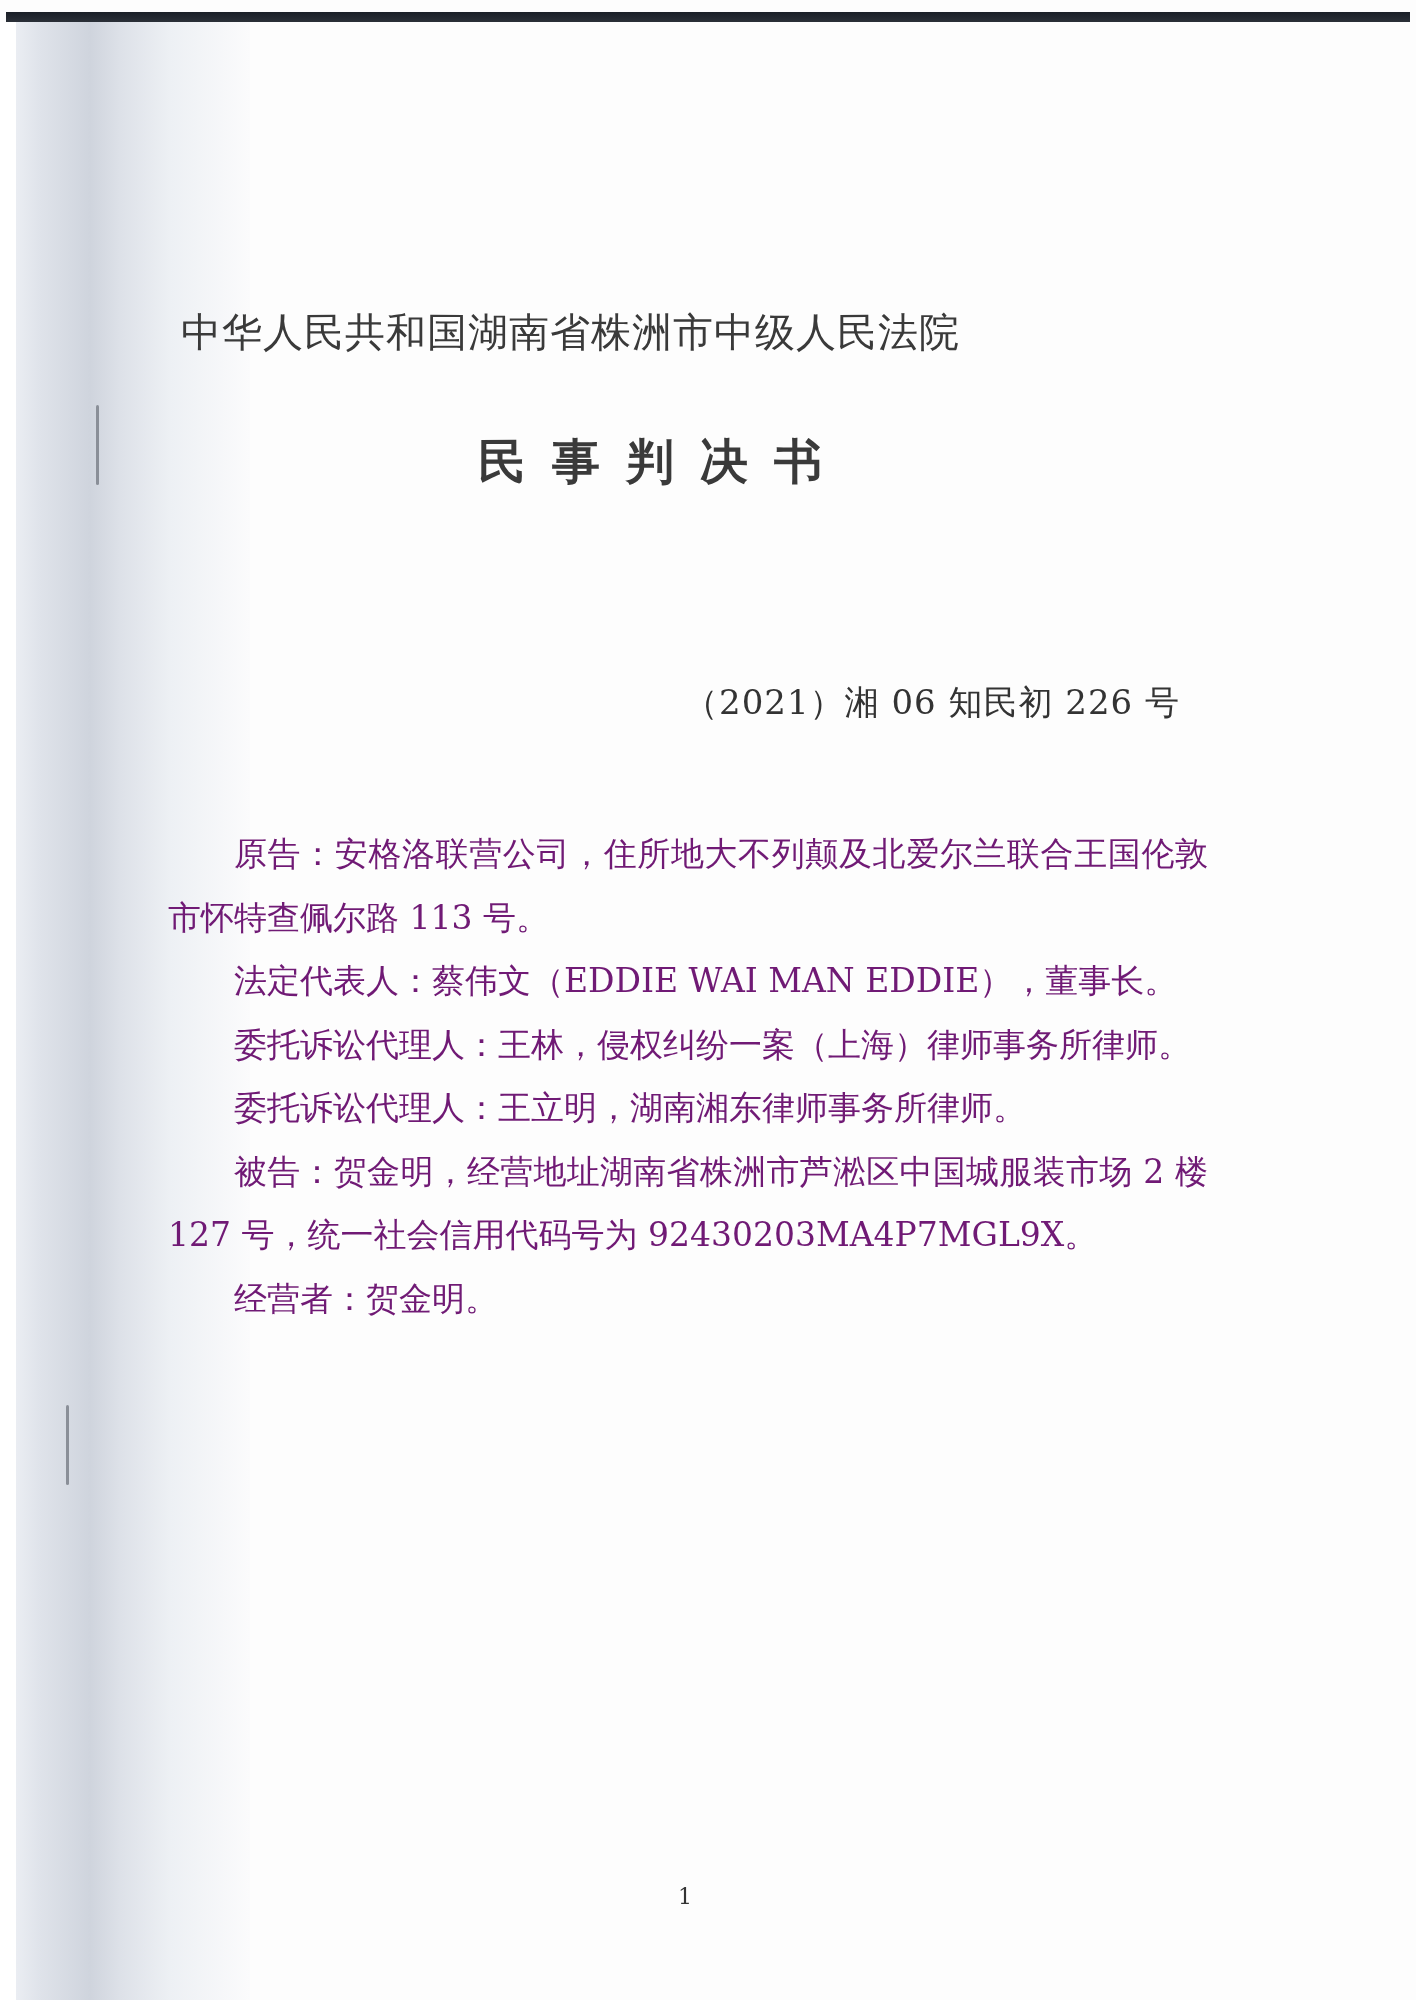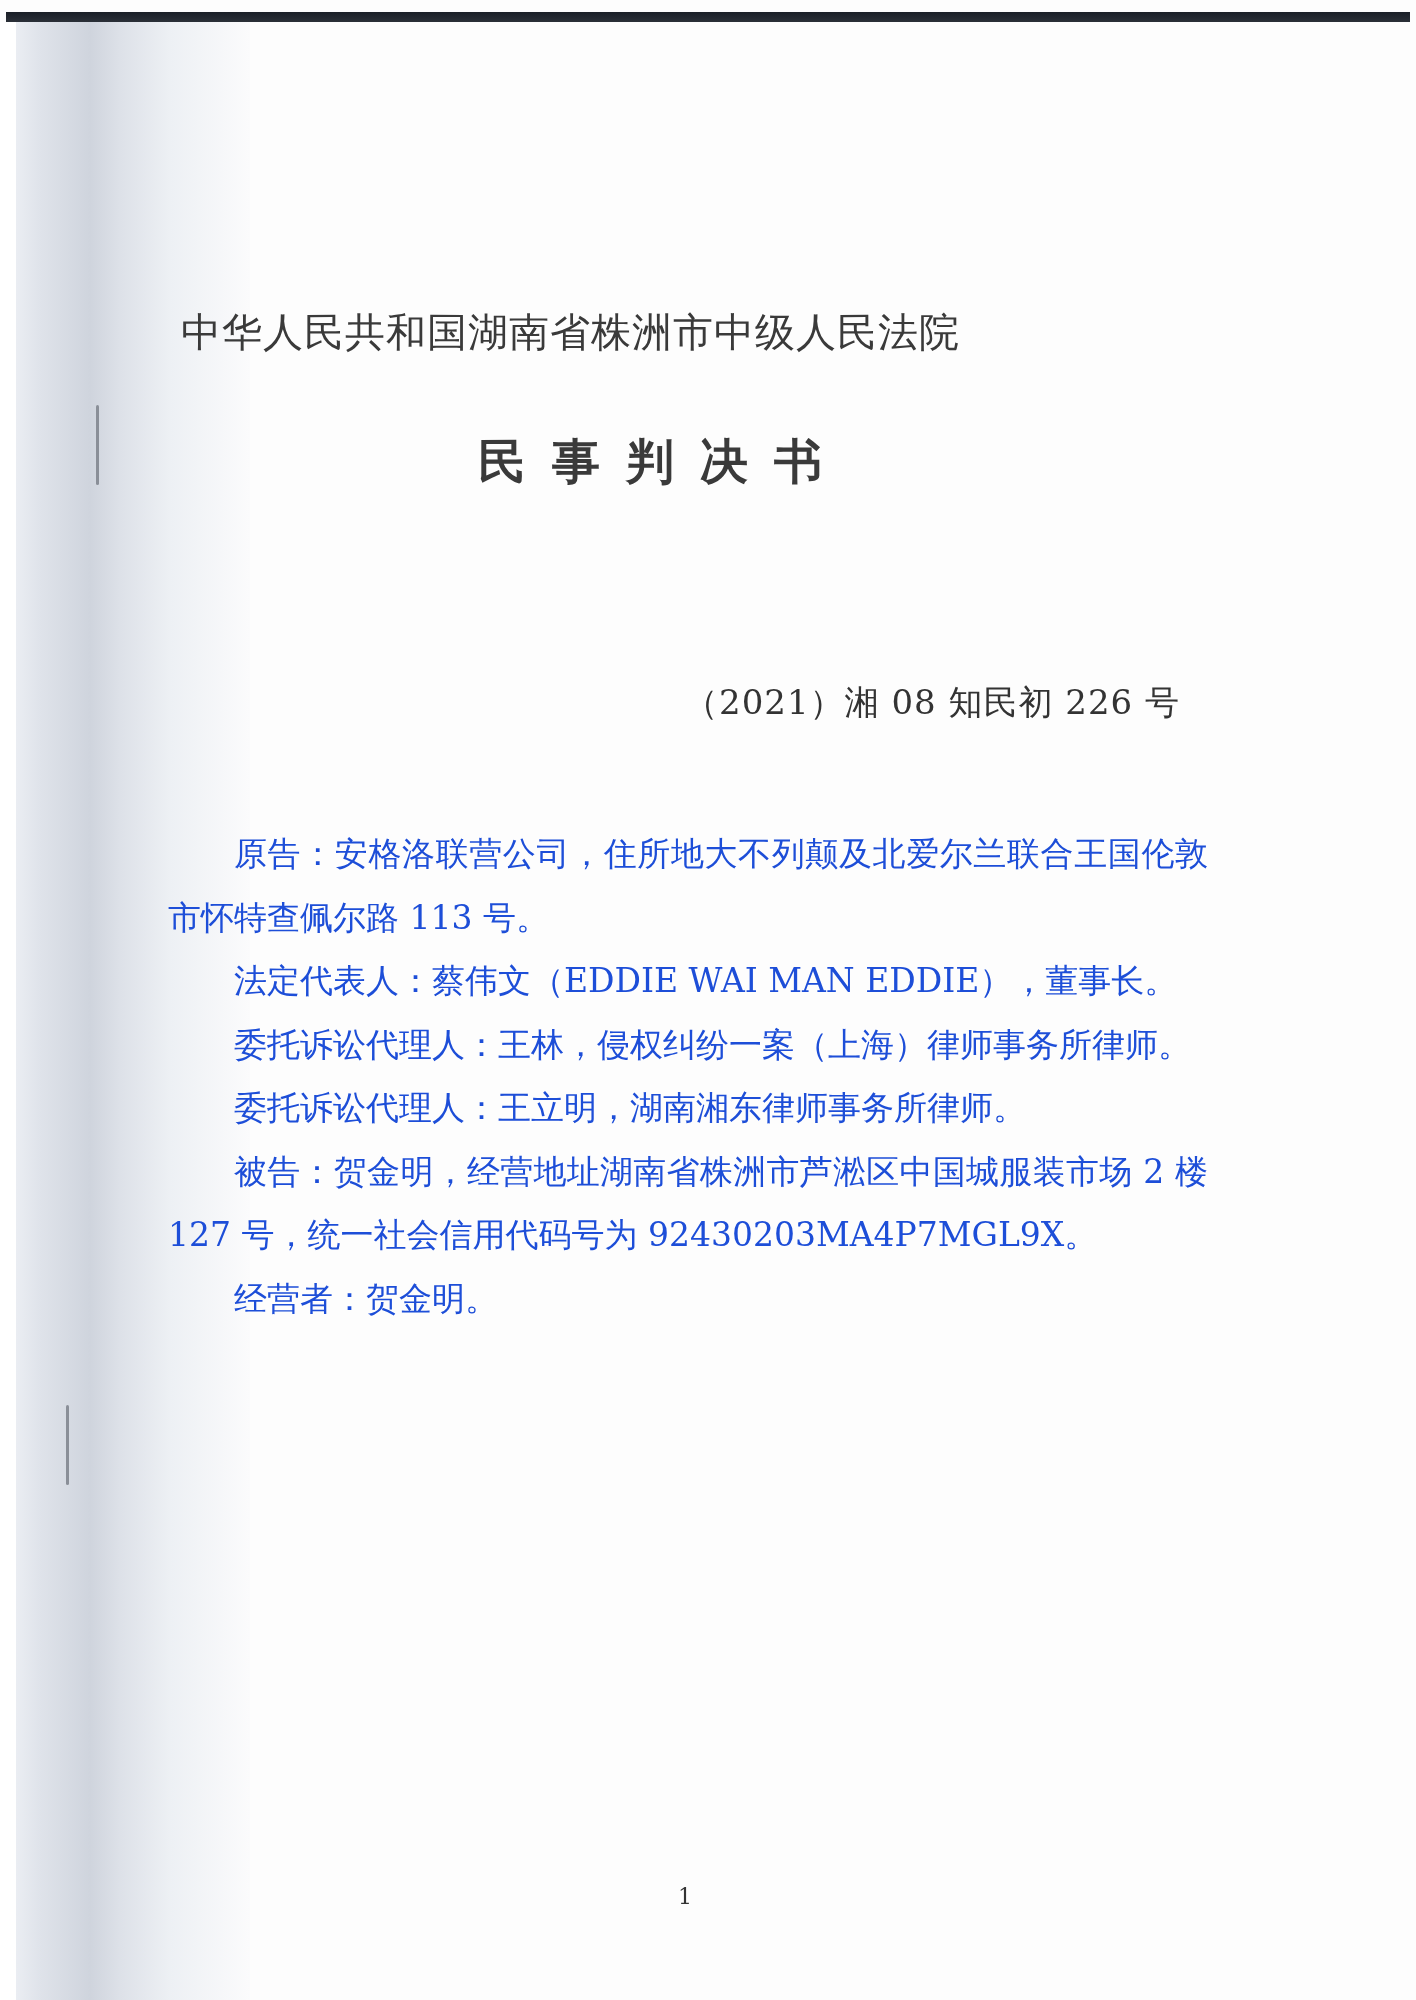--- a/index.html
+++ b/index.html
@@ -34,40 +34,40 @@
     position: absolute; left: 478px; top: 430px; width: 500px;
     font-size: 48px; font-weight: bold; letter-spacing: 26px; color: #3a3a3a;
     white-space: nowrap;
   }
   .case-number {
     position: absolute; right: 236px; top: 680px;
     font-size: 34px; color: #333; white-space: nowrap; letter-spacing: 1px;
   }
   .body-text {
     position: absolute; left: 168px; top: 822px; width: 1040px;
-    font-size: 33px; line-height: 63.5px; color: #1d4ed8;
+    font-size: 33px; line-height: 63.5px; color: #701a75;
   }
   .para { margin: 0; text-indent: 2em; text-align: justify; }
   .page-number {
     position: absolute; left: 678px; top: 1884px; font-size: 22px; color: #333;
   }
 </style>
 </head>
 <body>
 
 <div class="page">
   <div class="top-bar"></div>
   <div class="binding-shadow"></div>
   <div class="left-edge"></div>
   <div class="staple" style="left:96px; top:405px; height:80px;"></div>
   <div class="staple" style="left:66px; top:1405px; height:80px;"></div>
 
   <div class="court-title">中华人民共和国湖南省株洲市中级人民法院</div>
   <div class="doc-title">民事判决书</div>
-  <div class="case-number">（2021）湘 08 知民初 226 号</div>
+  <div class="case-number">（2021）湘 06 知民初 226 号</div>
 
   <div class="body-text">
     <p class="para">原告：安格洛联营公司，住所地大不列颠及北爱尔兰联合王国伦敦市怀特查佩尔路 113 号。</p>
     <p class="para">法定代表人：蔡伟文（EDDIE WAI MAN EDDIE），董事长。</p>
     <p class="para">委托诉讼代理人：王林，侵权纠纷一案（上海）律师事务所律师。</p>
     <p class="para">委托诉讼代理人：王立明，湖南湘东律师事务所律师。</p>
     <p class="para">被告：贺金明，经营地址湖南省株洲市芦淞区中国城服装市场 2 楼 127 号，统一社会信用代码号为 92430203MA4P7MGL9X。</p>
     <p class="para">经营者：贺金明。</p>
   </div>
 

